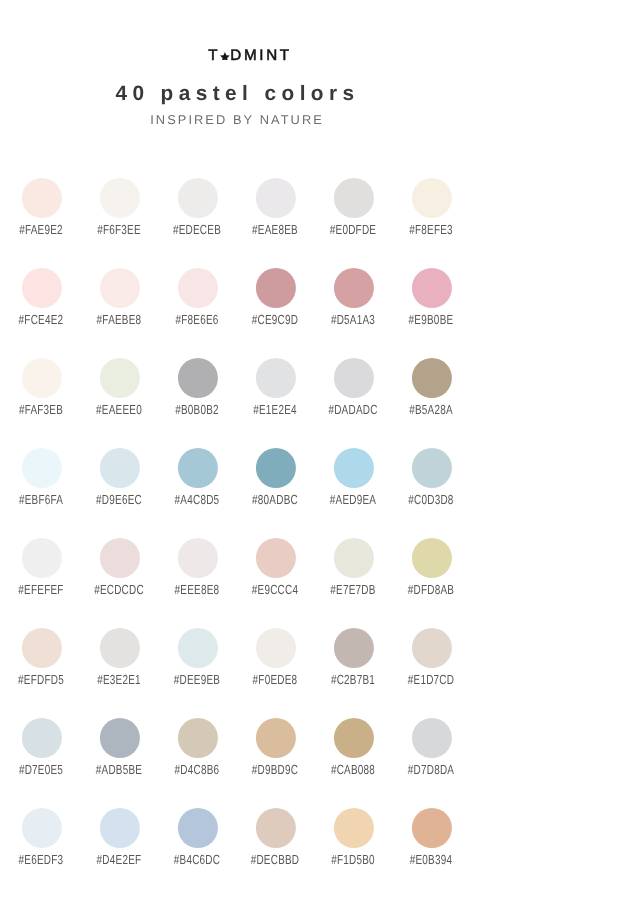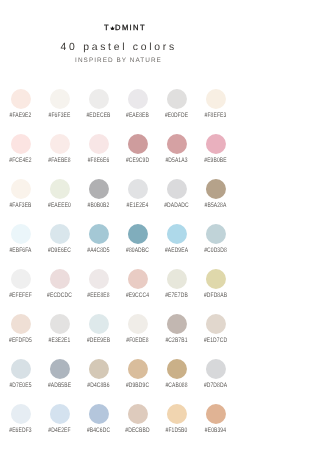--- a/index.html
+++ b/index.html
@@ -22,21 +22,21 @@
     -webkit-text-stroke:0.28px #161514;
     line-height:8px;
     white-space:nowrap;
   }
   .brand .star{display:inline-block;width:4.9px;height:4.7px;margin:0 0.45px 0 -0.3px;position:relative;top:-0.1px;}
   .title{
     position:absolute;left:1.5px;right:0;top:41.6px;
     text-align:center;
     font-size:10.4px;
     letter-spacing:2.72px;
-    font-weight:400;
+    font-weight:700;
     color:#3b3835;
     line-height:11px;
     white-space:nowrap;
   }
   .subtitle{
     position:absolute;left:1px;right:0;top:58.3px;
     text-align:center;
     font-size:6.4px;
     letter-spacing:1.05px;
     font-weight:400;

